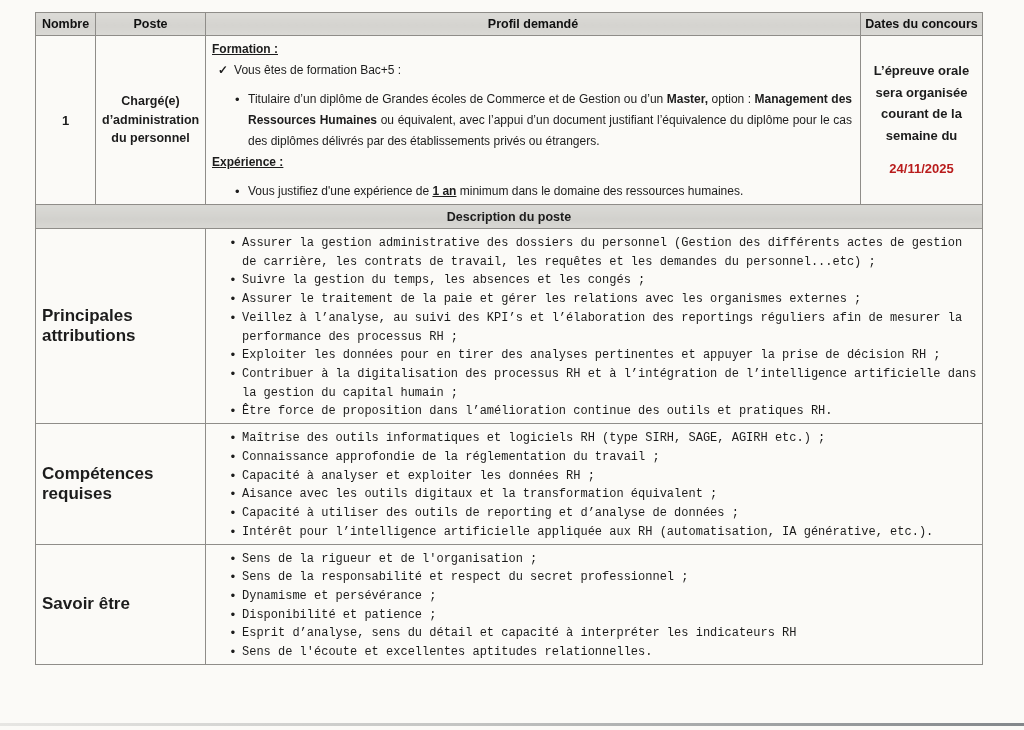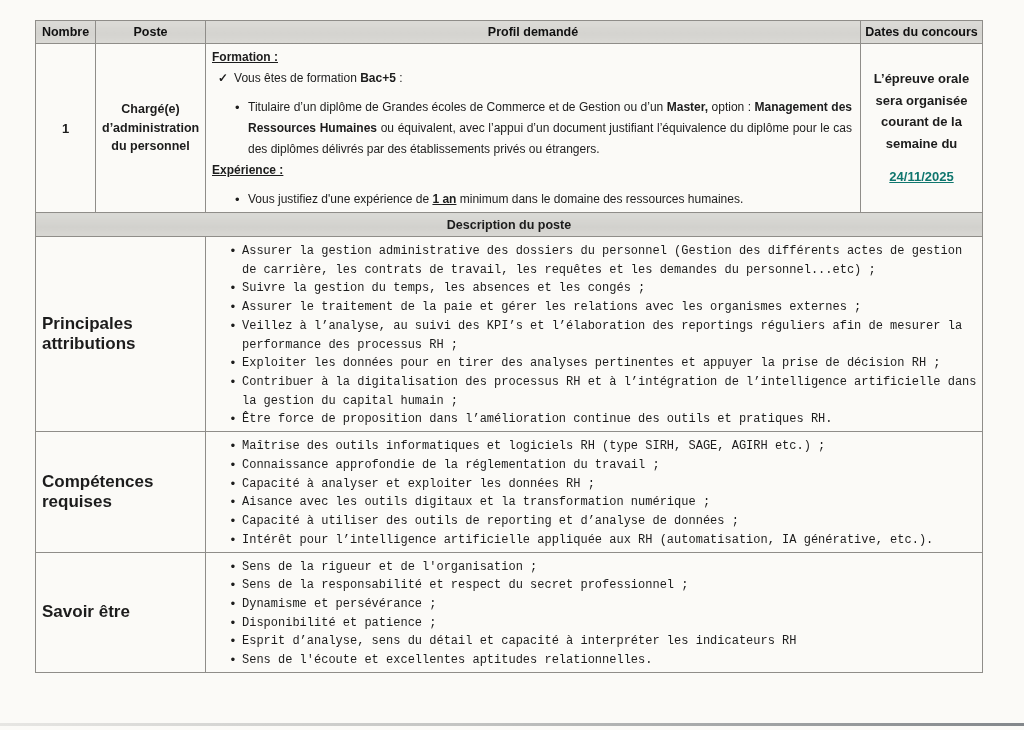--- a/index.html
+++ b/index.html
@@ -7,21 +7,21 @@
     width: 1024px; height: 730px;
     overflow: hidden;
     background: #fbfaf7;
     font-family: "Liberation Sans", sans-serif;
     color: #1c1c1c;
   }
   .sheet { position: relative; width: 1024px; height: 730px; }
 
   table.jobtable {
     position: absolute;
-    left: 35px; top: 20px;
+    left: 35px; top: 12px;
     width: 947px;
     border-collapse: collapse;
     table-layout: fixed;
     font-size: 12px;
   }
   .jobtable td, .jobtable th {
     border: 1px solid #8f8d89;
     vertical-align: middle;
     padding: 2px 4px;
   }
@@ -64,23 +64,22 @@
     text-align: center;
     font-weight: bold;
     font-size: 13px;
     line-height: 1.65;
     padding: 4px 5px;
     vertical-align: middle;
   }
   .dates-date {
     display: inline-block;
     margin-top: 12px;
-    color: #0f766e;
+    color: #b91c1c;
     font-weight: bold;
-    text-decoration: underline;
   }
 
   td.label-cell {
     font-weight: bold;
     font-size: 17px;
     padding-left: 6px;
     vertical-align: middle;
   }
   td.bullets-cell { vertical-align: top; padding: 3px 4px 2px 6px; font-family: Liberation Mono, monospace; }
   td.bullets-cell ul.blist { margin-left: 30px; margin-top: 2px; }
@@ -117,21 +116,21 @@
       <th class="colhead">Profil demandé</th>
       <th class="colhead">Dates du concours</th>
     </tr>
 
     <tr>
       <td class="nombre-cell">1</td>
       <td class="poste-cell">Chargé(e) d’administration du personnel</td>
       <td class="profil-cell">
         <div class="uhead">Formation :</div>
         <div class="checkline">
-          <span class="checkmark">✓</span><span><span>Vous êtes de formation </span><span style="font-weight: bold; margin-top: 48px;">Bac+5</span><span> :</span></span>
+          <span class="checkmark">✓</span><span><span>Vous êtes de formation </span><span style="font-weight: normal; margin-top: 48px;">Bac+5</span><span> :</span></span>
         </div>
         <ul class="blist">
           <li class="just"><span>Titulaire d’un diplôme de Grandes écoles de Commerce et de Gestion ou d’un </span><span style="font-weight: bold;">Master,</span><span> option : </span><span style="font-weight: bold;">Management des Ressources Humaines</span><span> ou équivalent, avec l’appui d’un document justifiant l’équivalence du diplôme pour le cas des diplômes délivrés par des établissements privés ou étrangers.</span></li>
         </ul>
         <div class="uhead">Expérience :</div>
         <ul class="blist">
           <li><span>Vous justifiez d'une expérience de </span><span style="font-weight: bold; text-decoration: underline;">1 an</span><span> minimum dans le domaine des ressources humaines.</span></li>
         </ul>
       </td>
       <td class="dates-cell">
@@ -159,21 +158,21 @@
       </td>
     </tr>
 
     <tr class="comp-row">
       <td class="label-cell" colspan="2">Compétences requises</td>
       <td class="bullets-cell" colspan="2">
         <ul class="blist">
           <li>Maîtrise des outils informatiques et logiciels RH (type SIRH, SAGE, AGIRH etc.) ;</li>
           <li>Connaissance approfondie de la réglementation du travail ;</li>
           <li>Capacité à analyser et exploiter les données RH ;</li>
-          <li>Aisance avec les outils digitaux et la transformation numérique ;</li>
+          <li>Aisance avec les outils digitaux et la transformation équivalent ;</li>
           <li>Capacité à utiliser des outils de reporting et d’analyse de données ;</li>
           <li>Intérêt pour l’intelligence artificielle appliquée aux RH (automatisation, IA générative, etc.).</li>
         </ul>
       </td>
     </tr>
 
     <tr class="savoir-row">
       <td class="label-cell" colspan="2">Savoir être</td>
       <td class="bullets-cell" colspan="2">
         <ul class="blist">

